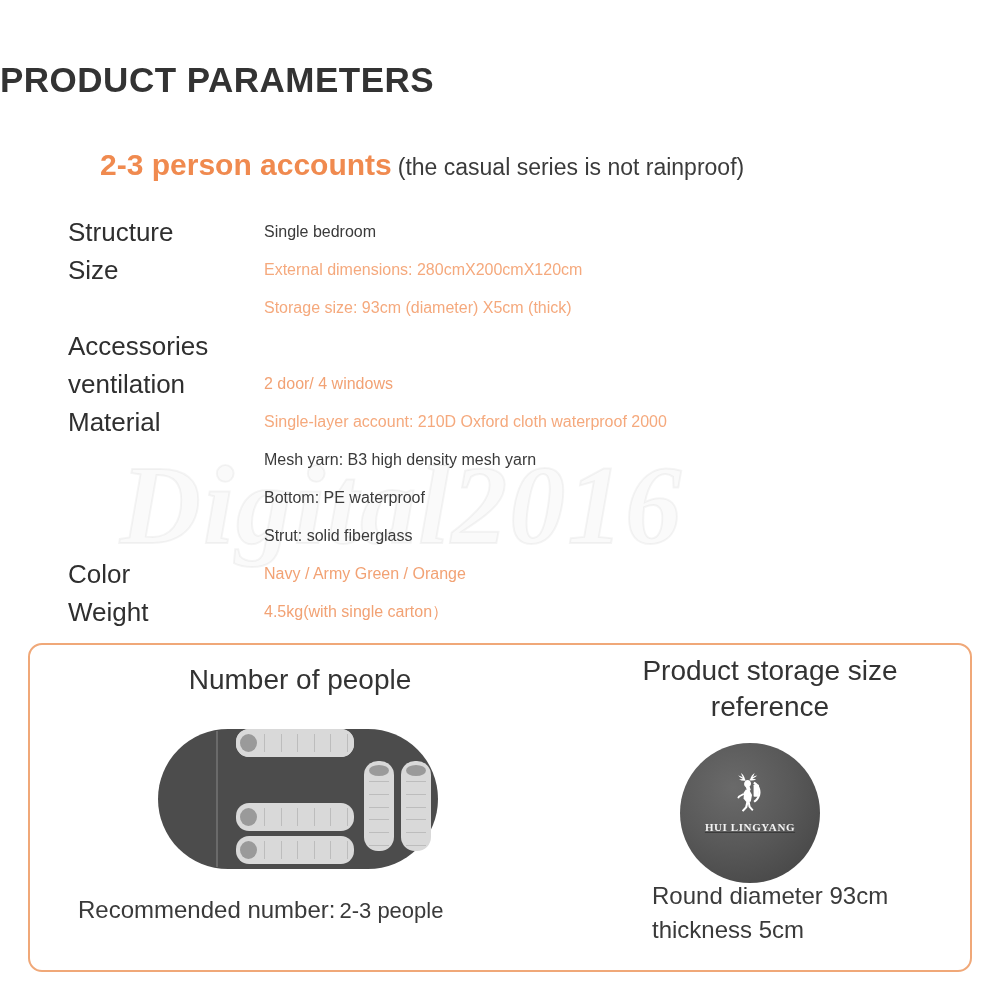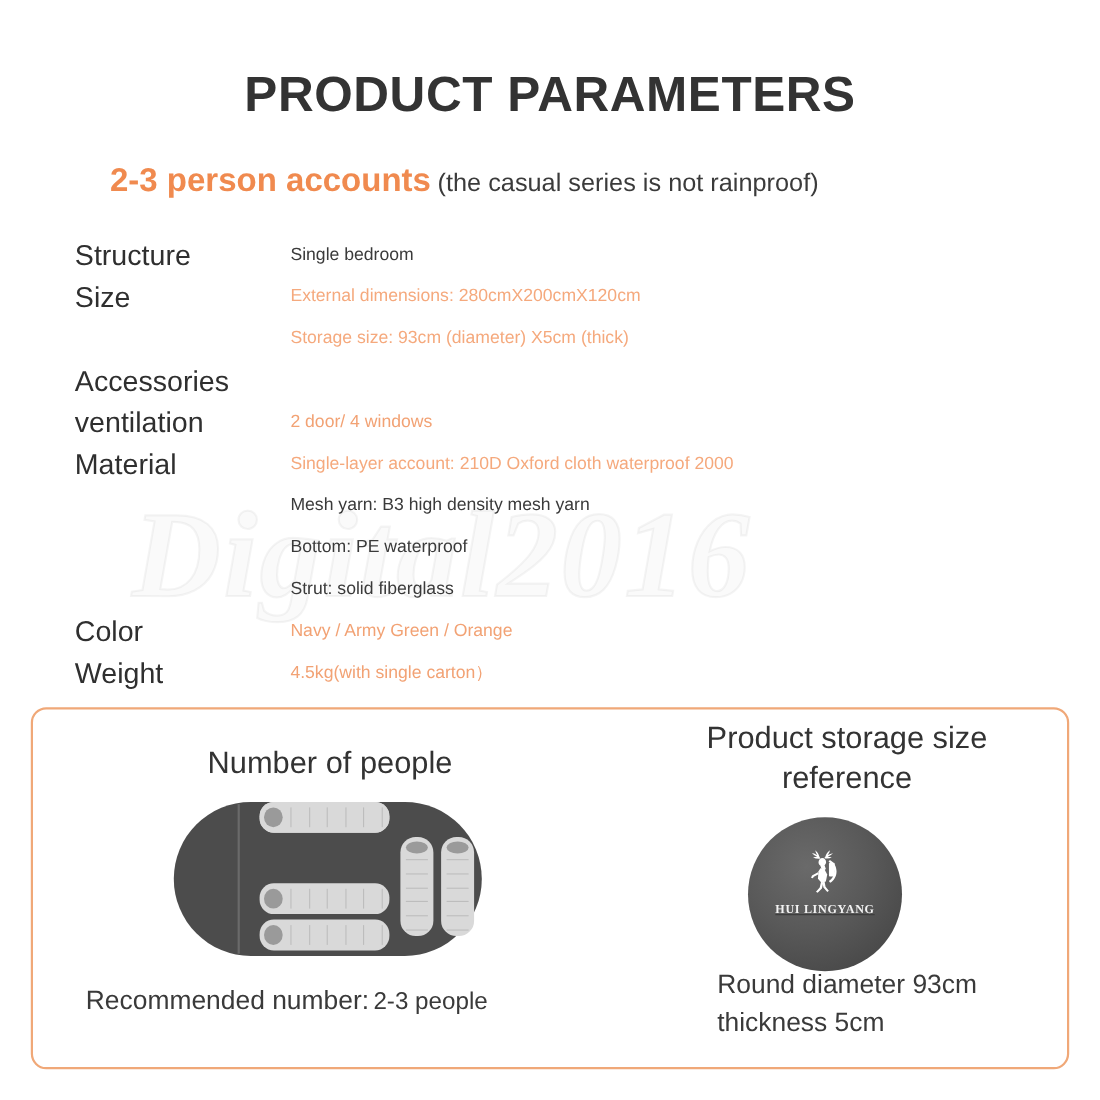--- a/index.html
+++ b/index.html
@@ -38,22 +38,21 @@
     z-index: 0;
     line-height: 170px;
   }
 
   
   .page-title {
     position: absolute;
     left: 0;
     top: 60px;
     width: 1000px;
-    text-align: center;
-    font-size: 45px;
+    font-size: 35px;
     font-weight: 700;
     letter-spacing: 0.5px;
     color: #333333;
     z-index: 2;
   }
 
   .subtitle-row {
     position: absolute;
     left: 100px;
     top: 148px;
@@ -129,21 +128,21 @@
 
   .panel-heading {
     position: absolute;
     left: 0;
     width: 100%;
     text-align: center;
     font-size: 28px;
     color: #333333;
     line-height: 36px;
   }
-  .col-left .panel-heading  { top: 17px; margin-top: 14px; }
+  .col-left .panel-heading  { top: 17px; }
   .col-right .panel-heading { top: 8px;  }
 
   
   .tent-figure {
     position: absolute;
     left: 128px;
     top: 84px;
     width: 280px;
     height: 140px;
   }

